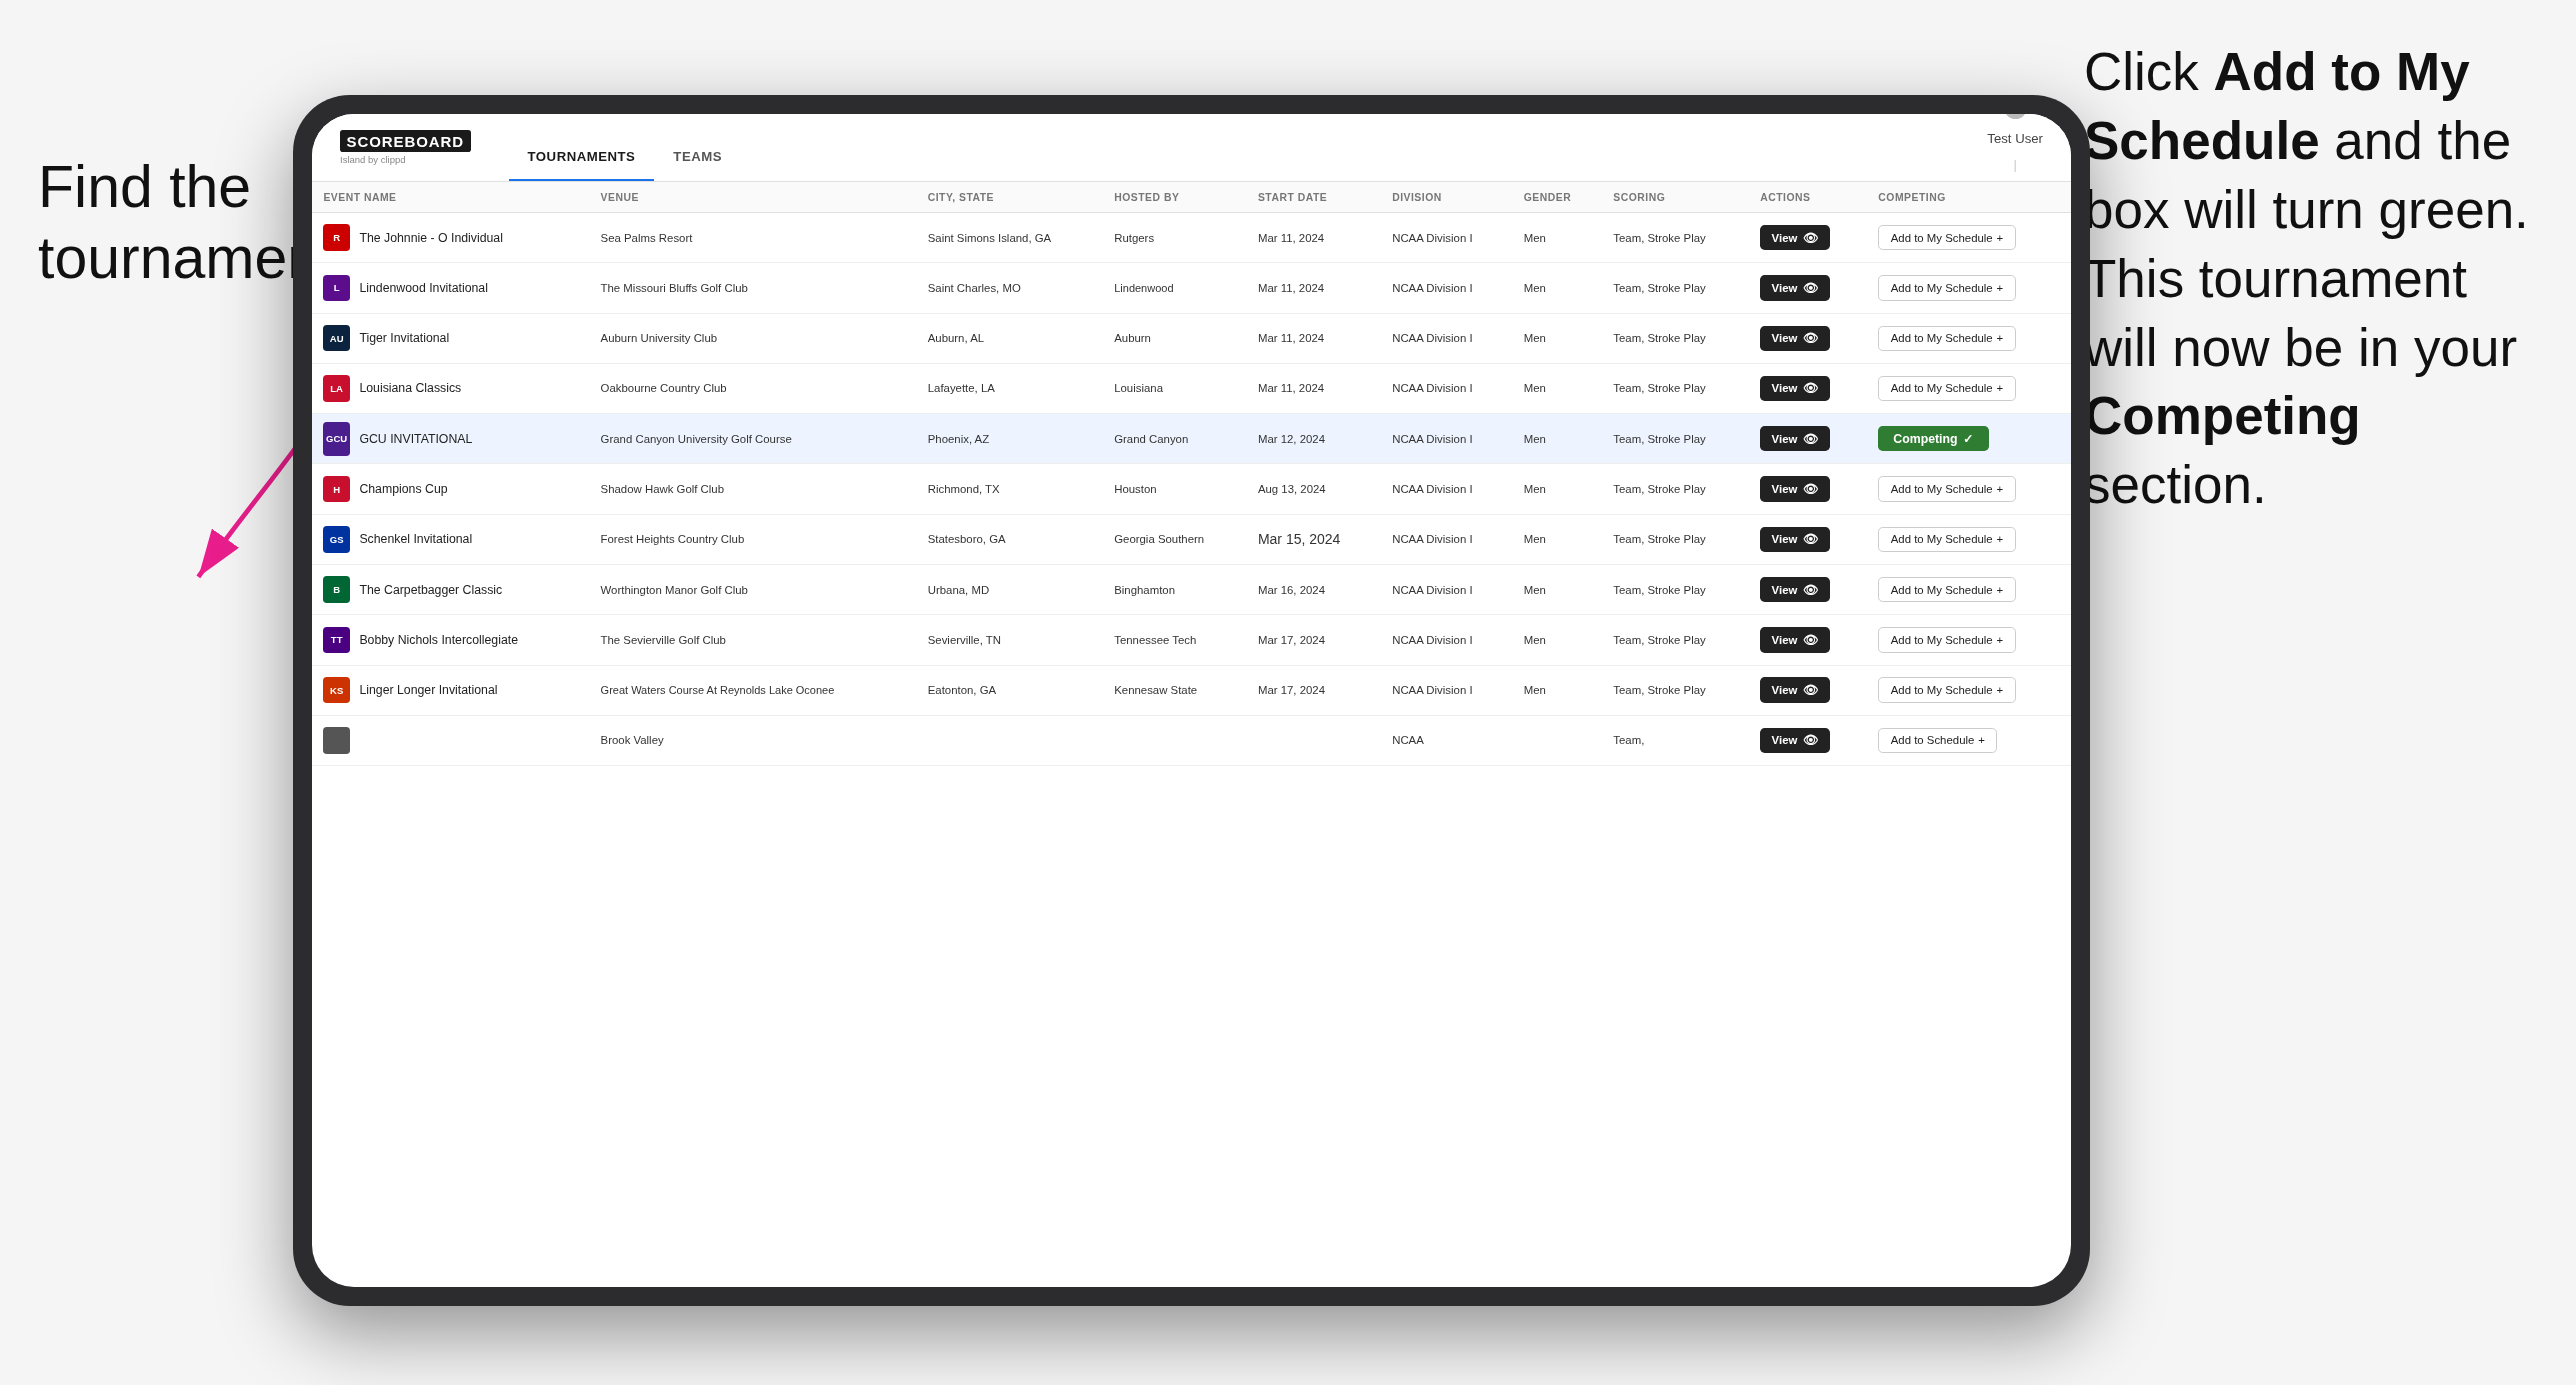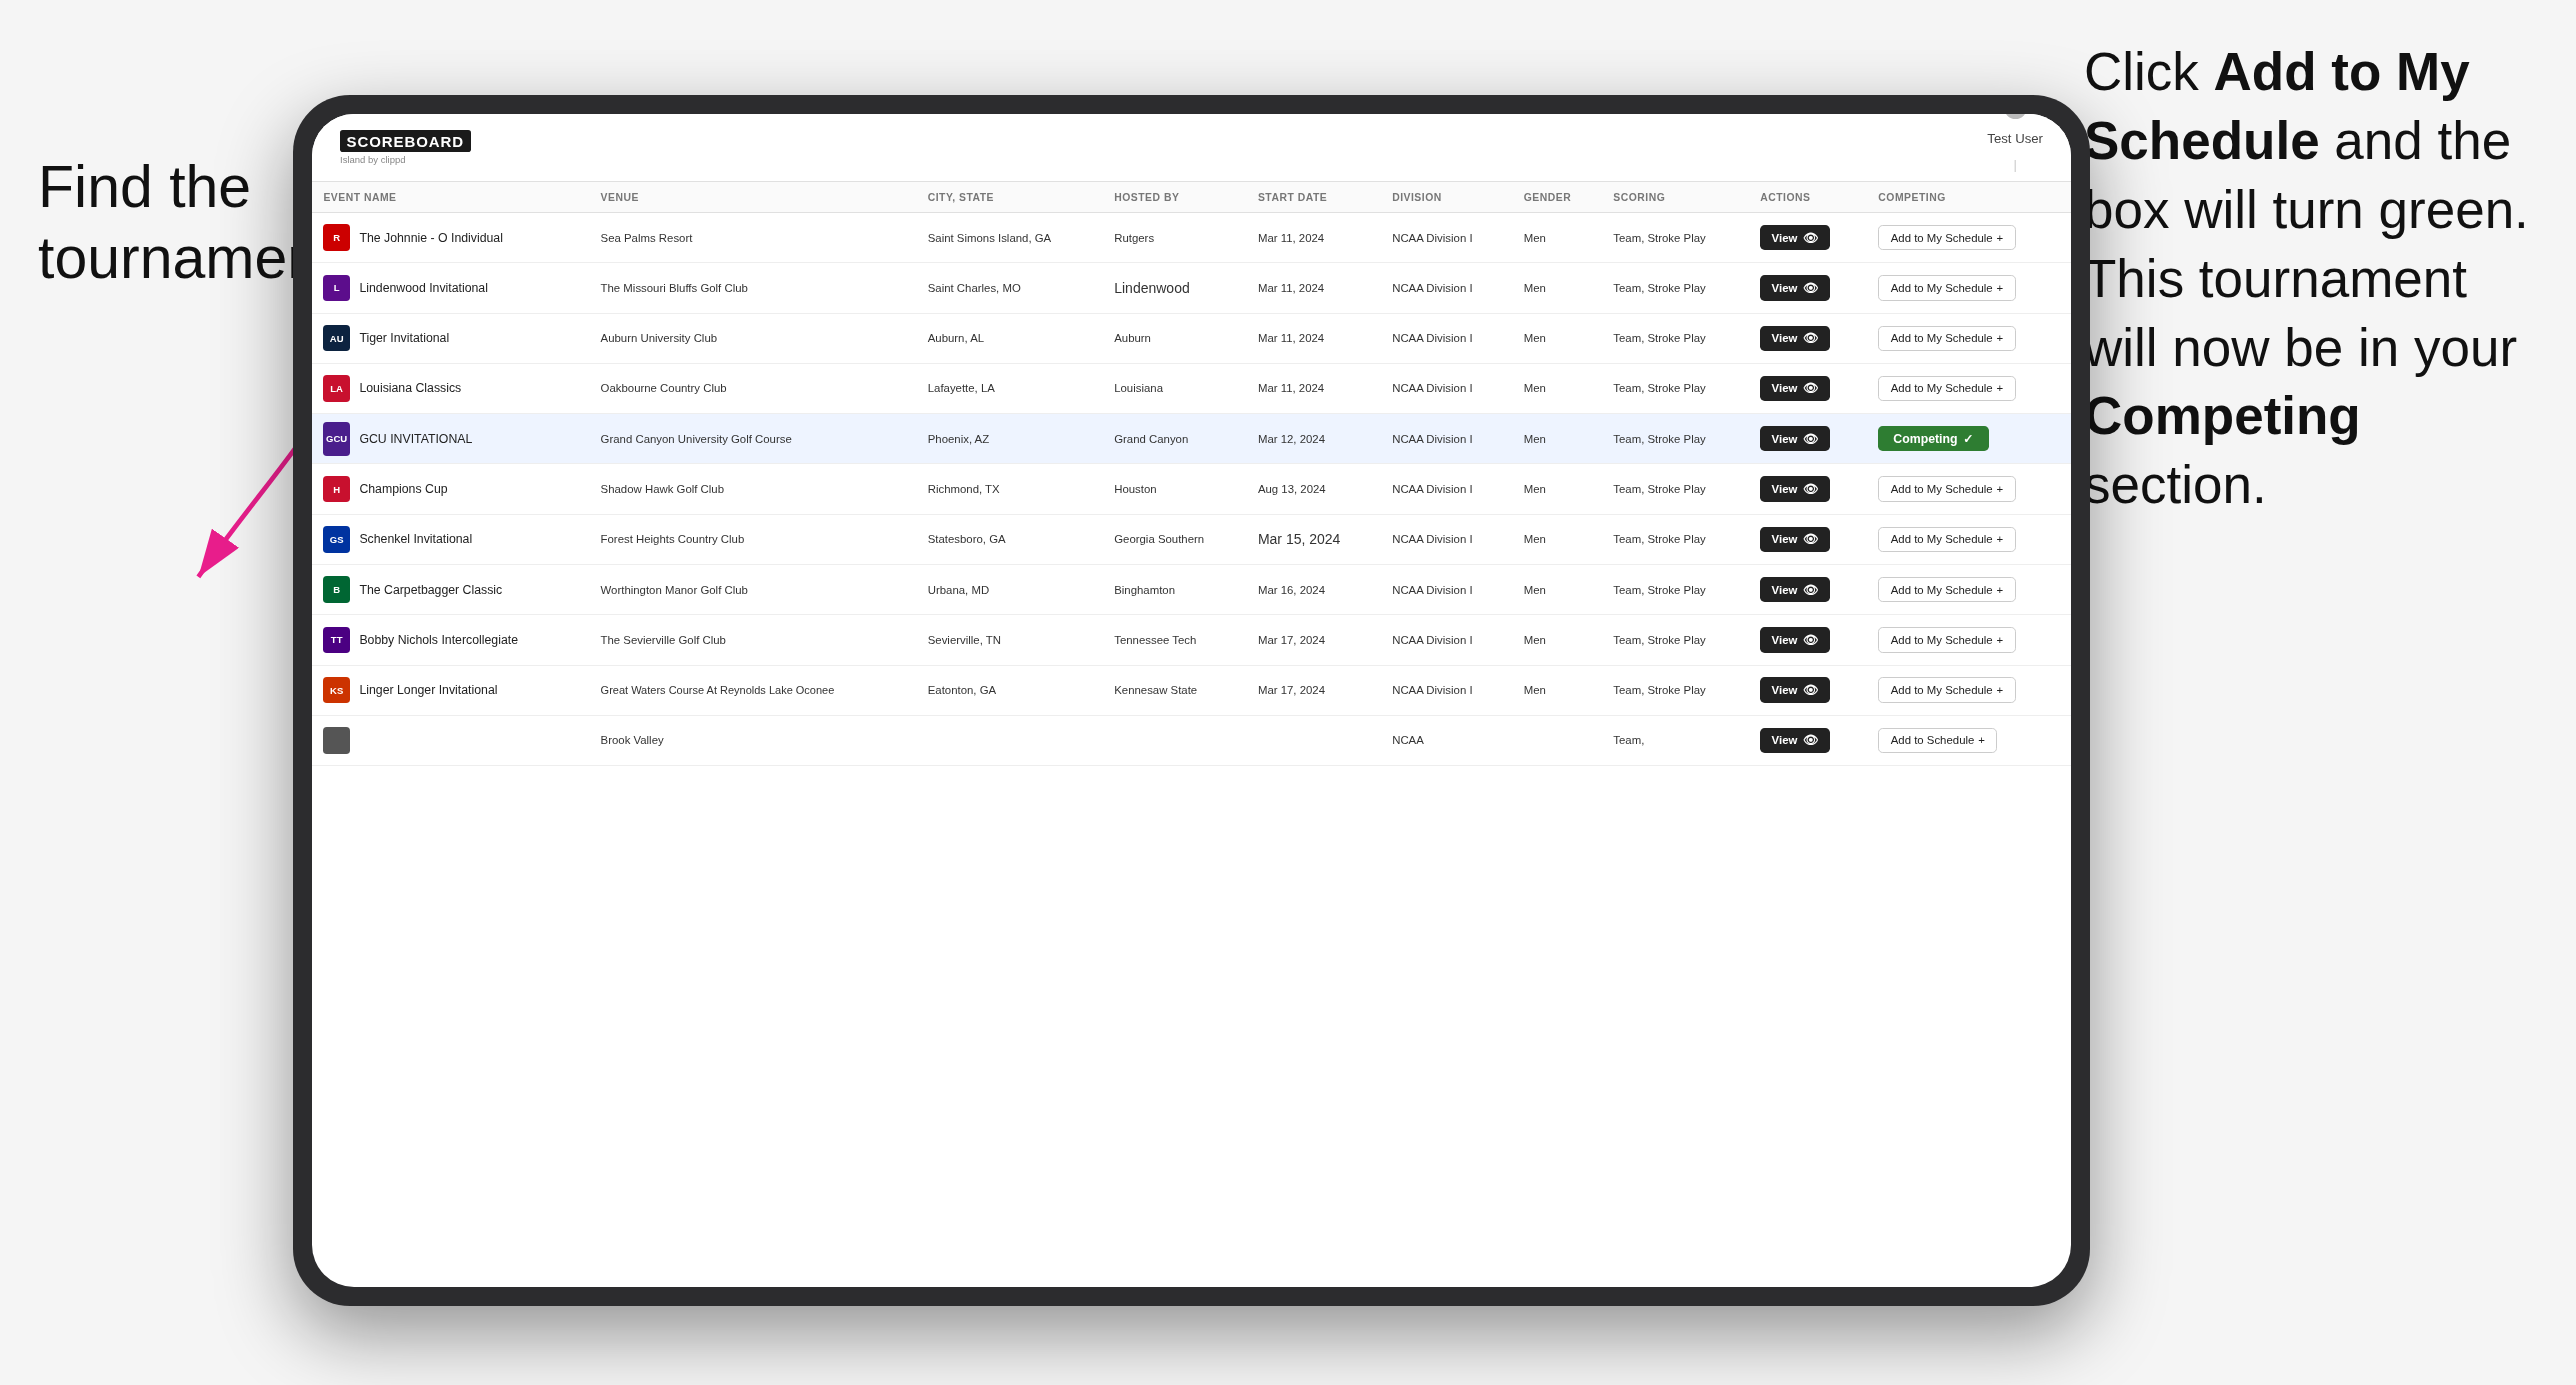--- a/index.html
+++ b/index.html
@@ -266,20 +266,24 @@
   <div class="tablet-screen">
 
     <div class="app-header">
       <div class="logo-area">
         <div style="display:flex;align-items:center;gap:5.7px;">
           <div style="background:#1a1a1a;color:#fff;padding:2.8px 6.6px;border-radius:2.8px;font-weight:900;font-size:15px;letter-spacing:0.9px;">SCOREBOARD</div>
         </div>
         <div style="font-size:9.5px;color:#888;margin-top:1.9px;">Island by clippd</div>
       </div>
 
+      <div class="nav-tabs">
+        <div class="nav-tab active">TOURNAMENTS</div>
+        <div class="nav-tab">TEAMS</div>
+      </div>
 
       <div class="header-right">
         <div class="user-avatar" style="background:#bbb;border-radius:50%;width:23px;height:23px;"></div>
         <span>Test User</span>
         <span class="pipe">|</span>
         <span class="sign-out">Sign out</span>
       </div>
     </div>
 
     <div class="table-container">
@@ -336,21 +340,21 @@
       <div class="team-logo">
         <div style="width:26.5px;height:26.5px;border-radius:3.8px;background:#5c0d8c;color:#fff;display:flex;align-items:center;justify-content:center;font-size:9.5px;font-weight:900;">
           L
         </div>
       </div>
       <span class="event-name-text">Lindenwood Invitational</span>
     </div>
   </td>
               <td style="font-size: 11.4px;">The Missouri Bluffs Golf Club</td>
               <td style="font-size: 11.4px;">Saint Charles, MO</td>
-              <td style="font-size: 14px;">Lindenwood</td>
+              <td style="font-size: 11px;">Lindenwood</td>
               <td style="font-size: 11.4px;">Mar 11, 2024</td>
               <td style="font-size: 11.4px;">NCAA Division I</td>
               <td style="font-size: 11.4px;">Men</td>
               <td style="font-size: 11.4px;">Team, Stroke Play</td>
               <td>
     <button class="view-btn">
       <span>View</span>
       <span style="font-size:12.3px;">👁</span>
     </button>
   </td>

